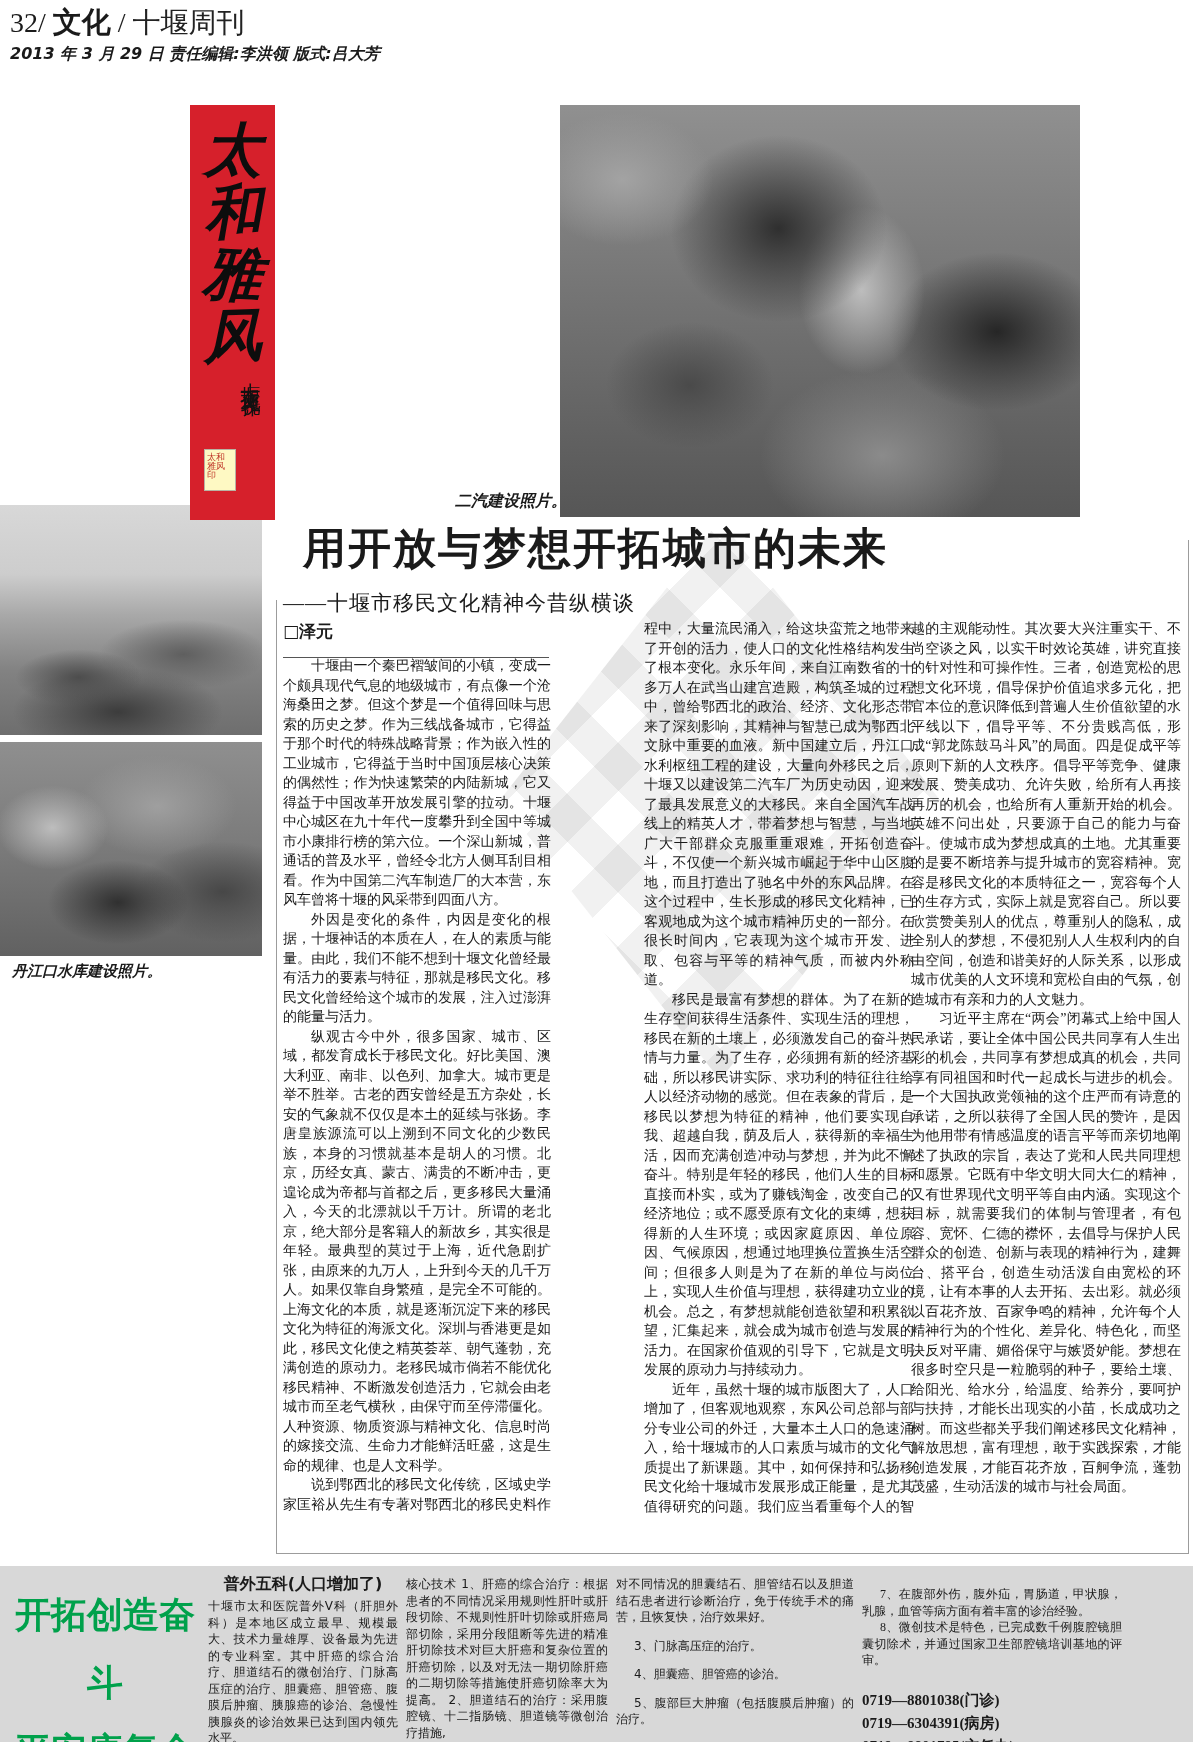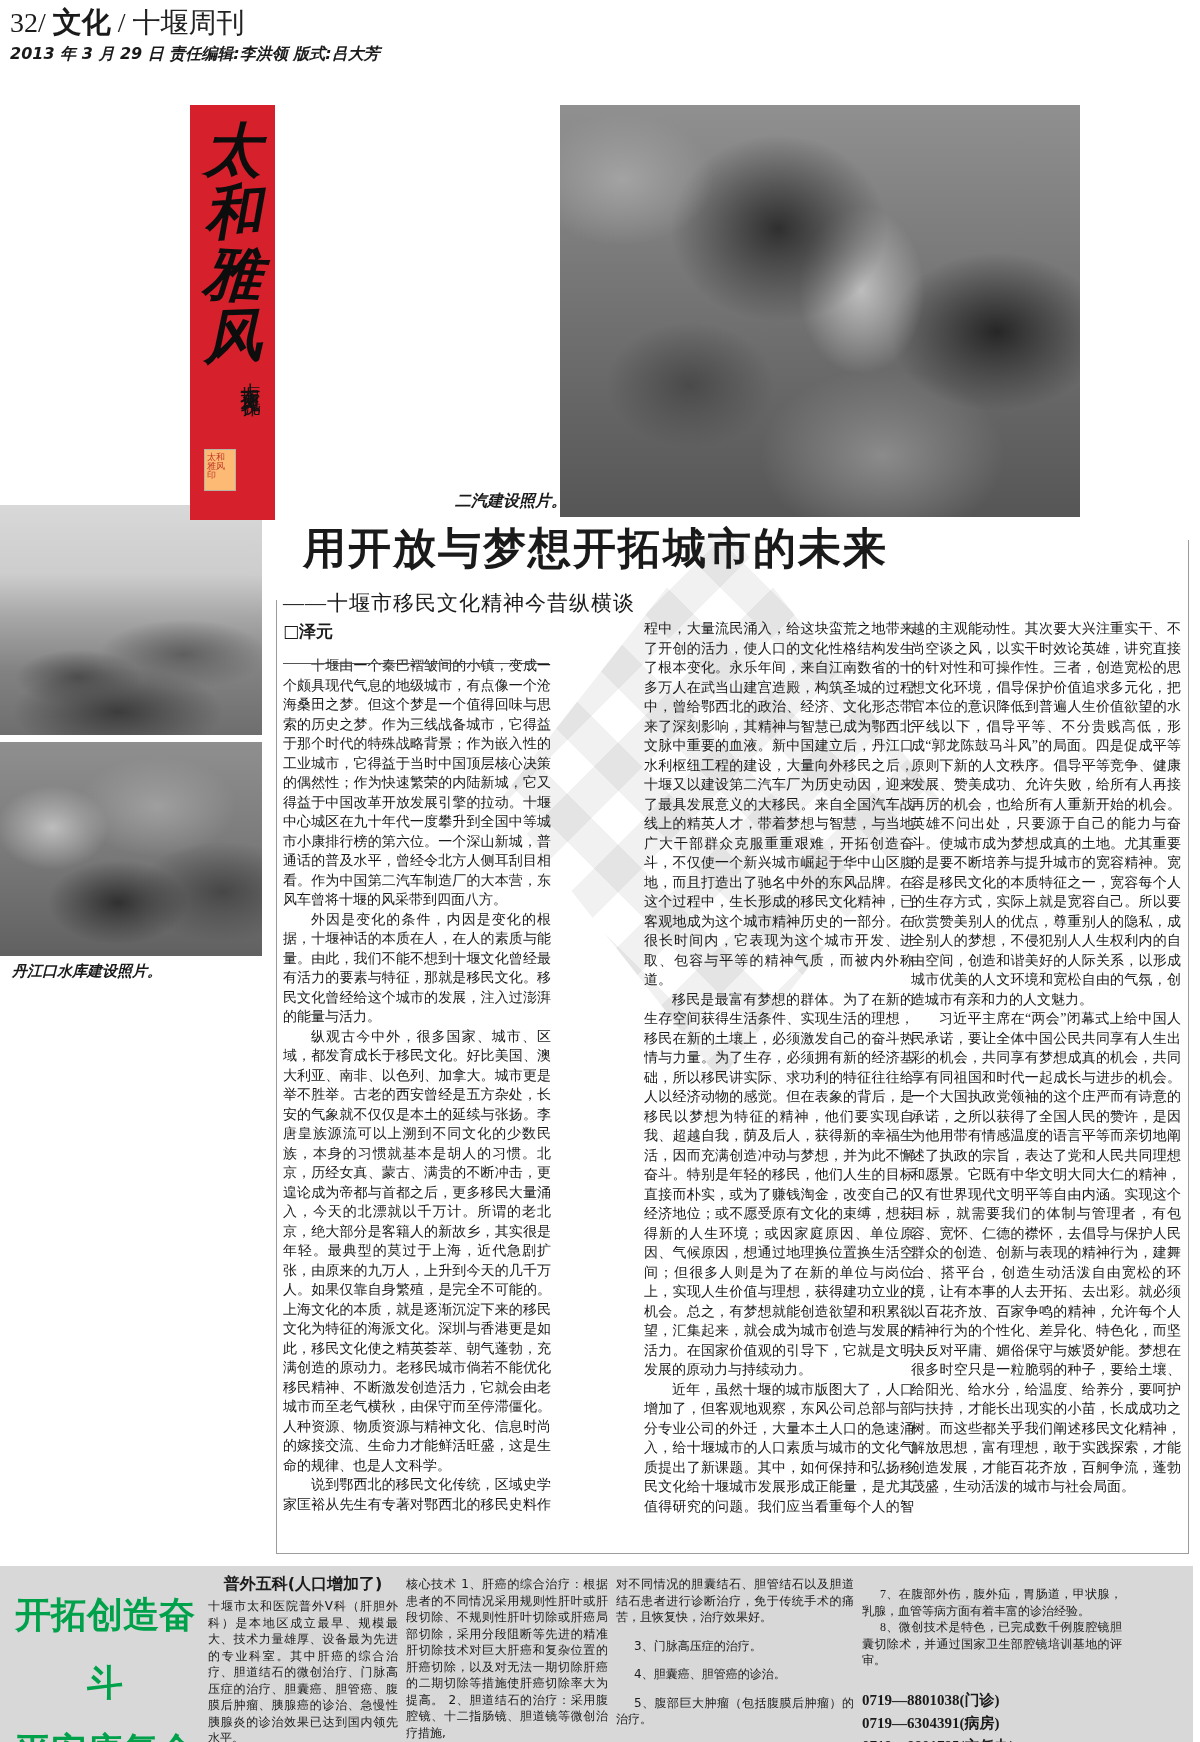--- a/index.html
+++ b/index.html
@@ -18,21 +18,21 @@
   
   .banner{position:absolute;left:190px;top:105px;width:85px;height:415px;background:#d6202b;z-index:3;}
   .banner-callig{position:absolute;left:0;top:14px;width:100%;text-align:center;}
   .banner-callig span{display:block;font-size:58px;line-height:62px;font-weight:bold;font-style:italic;
                       color:#0d0d0d;font-family:"DejaVu Serif",serif;}
   .banner-callig span:nth-child(2){transform:rotate(-4deg);}
   .banner-callig span:nth-child(3){transform:rotate(3deg);}
   .banner-callig span:nth-child(4){transform:rotate(-2deg);}
   .banner-vlabel{position:absolute;right:10px;top:262px;writing-mode:vertical-rl;
                  font-size:20px;letter-spacing:3px;color:#111;font-weight:500;}
-  .banner-seal{position:absolute;left:14px;top:344px;width:30px;height:40px;background:#fdba74;
+  .banner-seal{position:absolute;left:14px;top:344px;width:30px;height:40px;background:#fef9c3;
                border:1px solid #b9b3a4;overflow:hidden;}
   .banner-seal-inner{margin:3px 2px;font-size:9px;line-height:9px;color:#c0392b;word-break:break-all;
                      font-family:"DejaVu Serif",serif;}
 
   
   .photo{position:absolute;z-index:2;}
   .photo-main{left:560px;top:105px;width:520px;height:412px;
     background:
       radial-gradient(ellipse 130px 95px at 12% 18%, #a3a3a3 0%, rgba(0,0,0,0) 70%),
       radial-gradient(ellipse 150px 130px at 42% 30%, #2f2f2f 0%, rgba(0,0,0,0) 72%),
@@ -64,21 +64,21 @@
     clip-path:polygon(50% 0,100% 50%,50% 100%,0 50%);
     background:
       repeating-linear-gradient(45deg, rgba(0,0,0,0.055) 0 34px, rgba(0,0,0,0) 34px 72px),
       repeating-linear-gradient(-45deg, rgba(0,0,0,0.055) 0 34px, rgba(0,0,0,0) 34px 72px);}
 
   
   .title{position:absolute;left:303px;top:520px;z-index:3;font-size:43px;font-weight:bold;
          letter-spacing:2px;font-family:"DejaVu Serif",serif;white-space:nowrap;}
   .subtitle{position:absolute;left:283px;top:589px;z-index:3;font-size:21px;letter-spacing:1px;}
   .author{position:absolute;left:283px;top:620px;width:266px;z-index:3;font-size:17px;font-weight:bold;
-          font-family:"DejaVu Sans",sans-serif;padding-bottom:20px;border-bottom:1px solid #555;}
+          font-family:"DejaVu Sans",sans-serif;padding-bottom:14px;border-bottom:1px solid #555;}
   .col{position:absolute;z-index:2;font-size:14px;line-height:19.5px;text-align:justify;overflow:hidden;}
   .col p{margin:0;}
   .col p.indent{text-indent:2em;}
   #col1{left:283px;top:656px;width:268px;height:860px;}
   #col2{left:608px;top:619px;width:270px;height:898px;margin-left:36px;}
   #col3{left:911px;top:619px;width:270px;height:898px;}
 
   
   .rule{position:absolute;background:#9c9c9c;z-index:2;}
   .rule-left{left:276px;top:600px;width:1px;height:953px;}

